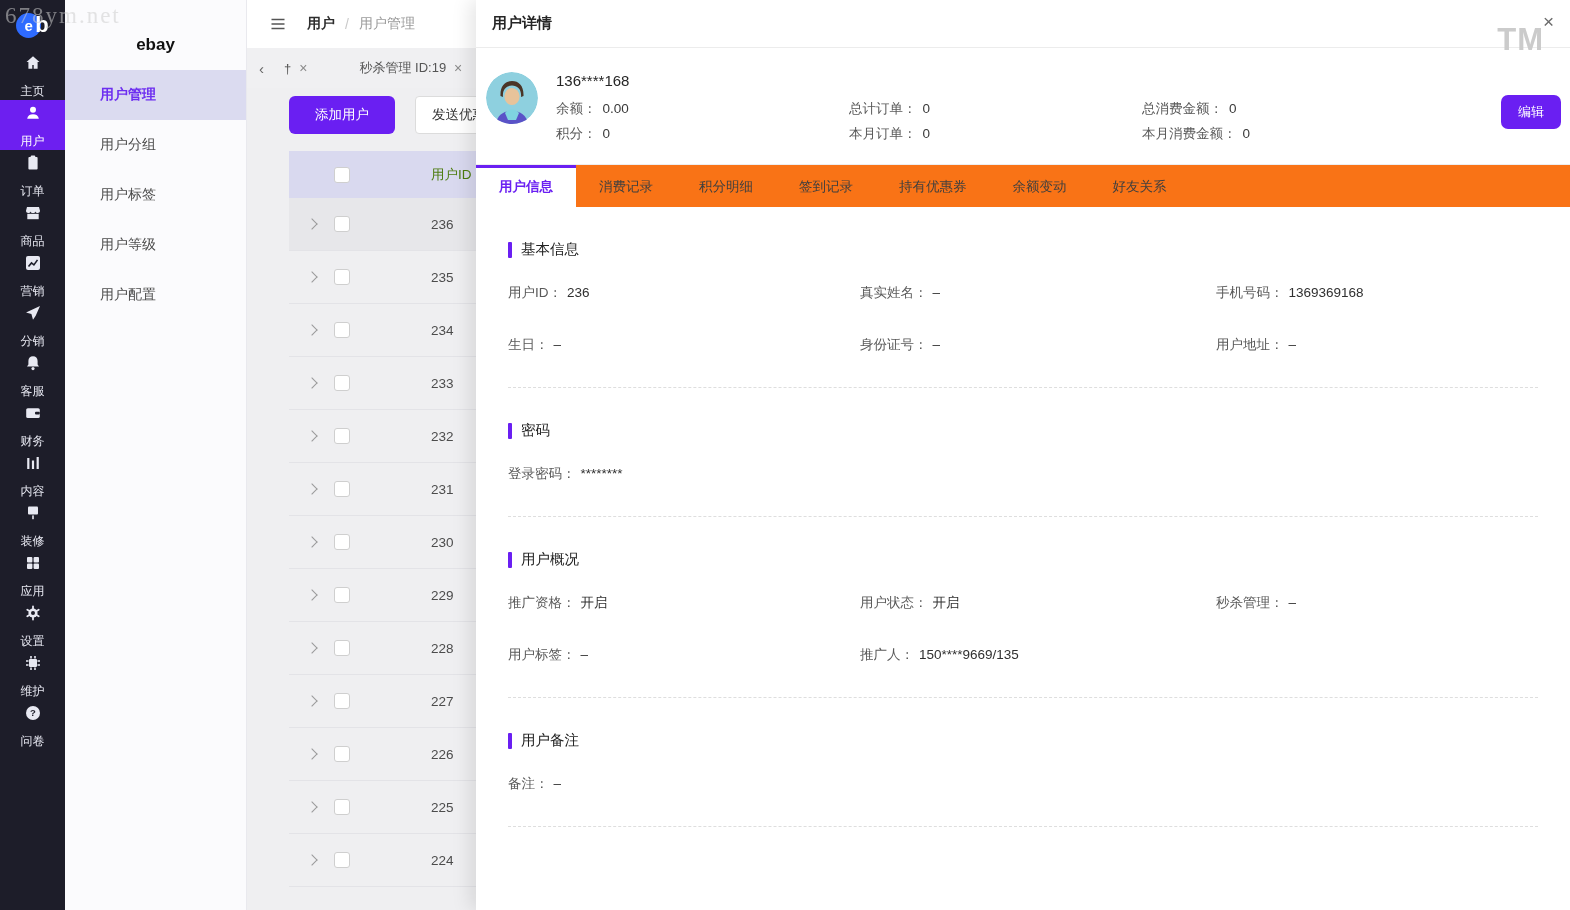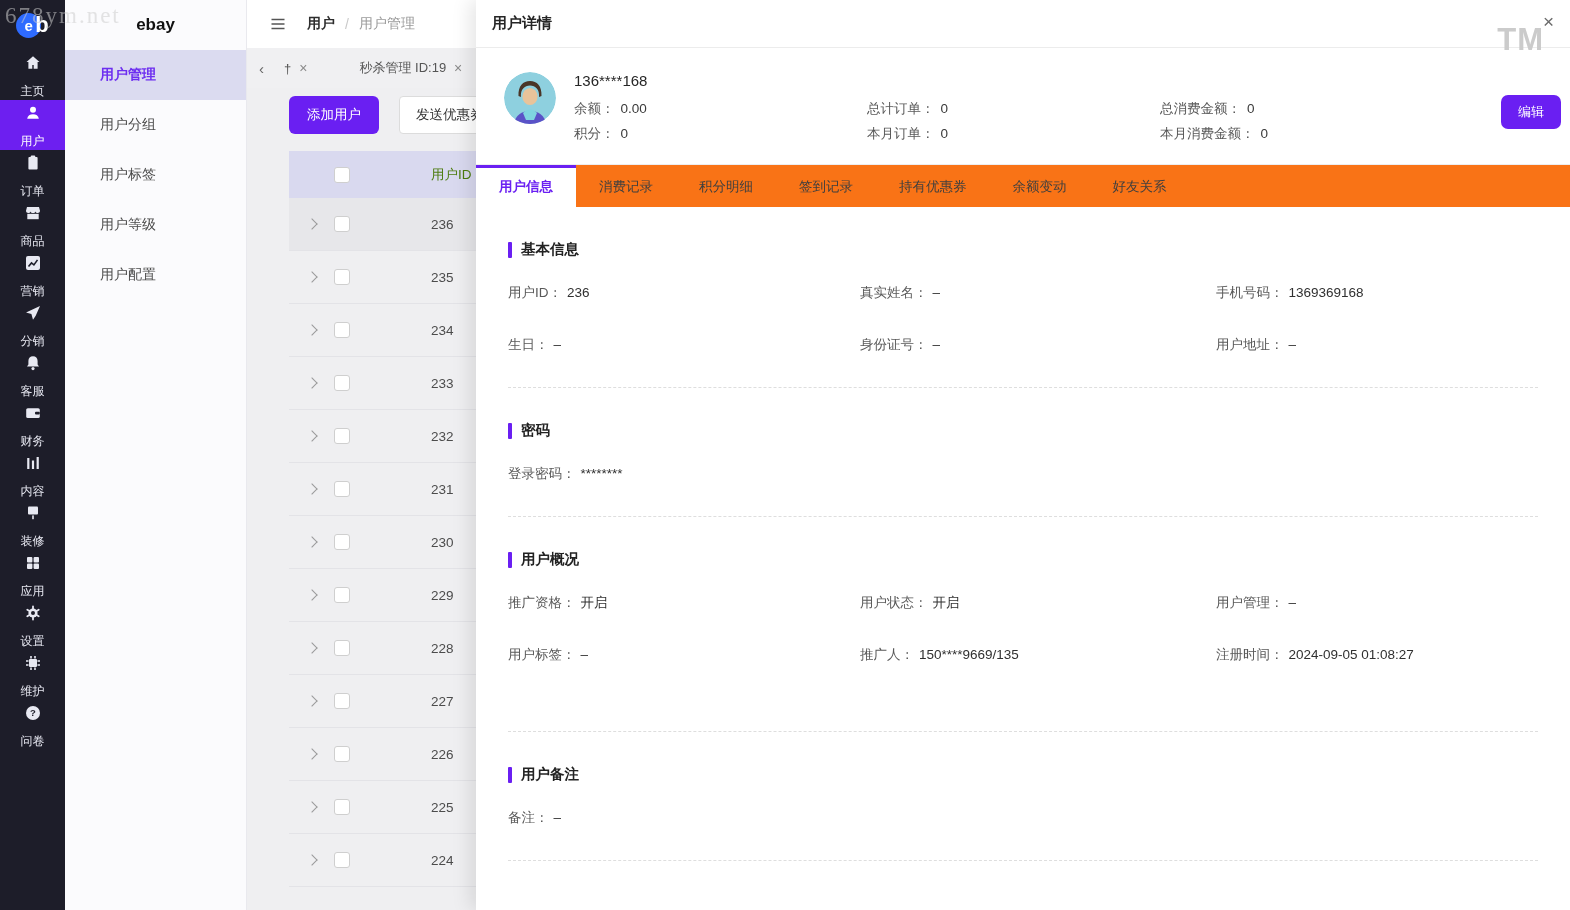--- a/index.html
+++ b/index.html
@@ -15,79 +15,79 @@
   .rail-logo { height:50px; display:flex; align-items:center; justify-content:center; position:relative; cursor:pointer; }
   .logo-e { width:25px; height:25px; border-radius:50%; background:#2e6bff; color:#fff; font-weight:bold; font-size:15px; display:flex; align-items:center; justify-content:center; }
   .logo-b { color:#fff; font-weight:bold; font-size:22px; margin-left:-6px; }
   .rail-item { height:50px; display:flex; flex-direction:column; align-items:center; justify-content:center; gap:13px; color:#e8e9f2; cursor:pointer; }
   .rail-item svg { display:block; }
   .rail-item .rlabel { font-size:12px; line-height:1; }
   .rail-item.active { background:#6d1ff0; color:#fff; }
 
   
   .subnav { width:182px; background:#fbfbfd; border-right:1px solid #e9e9ee; flex-shrink:0; z-index:4; }
-  .subnav-title { height:50px; display:flex; align-items:center; justify-content:center; font-size:17px; font-weight:bold; color:#111; }
+  .subnav-title { height:50px; display:flex; align-items:center; justify-content:center; font-size:17px; font-weight:bold; color:#111;margin-top:20px; }
   .subnav-item { height:50px; display:flex; align-items:center; padding-left:35px; font-size:14px; color:#4a4a4a; cursor:pointer; }
   .subnav-item.active { background:#dbdbf0; color:#6d2ef0; font-weight:600; }
 
   
   .main { flex:1; display:flex; flex-direction:column; min-width:0; }
   .topbar { height:48px; background:#fff; display:flex; align-items:center; padding-left:22px; gap:20px; }
   .crumb { display:flex; align-items:center; gap:10px; font-size:14px; }
   .crumb .sect { font-weight:bold; color:#2d2d2d; cursor:pointer; }
   .crumb .sep { color:#c9c9c9; }
   .crumb .page { color:#9a9a9a; }
 
   .tabstrip { height:40px; background:#f0f0f2; display:flex; align-items:center; padding:0 6px; color:#555; font-size:13px; }
   .tsc { color:#666; font-size:15px; padding:0 6px; cursor:pointer; }
   .ttab { display:flex; align-items:center; gap:8px; padding:0 14px; cursor:pointer; white-space:nowrap; }
   .ttab .tclose { color:#8a8a8a; font-size:14px; cursor:pointer; }
   .ttab.spaced { margin-left:24px; }
 
   .content { flex:1; padding:8px 0 0 42px; overflow:hidden; }
   .toolbar { display:flex; gap:20px; margin-bottom:17px; }
-  .btn-primary { background:#6a1ff2; color:#fff; border:none; border-radius:6px; padding:9px 18px; font-size:13.5px; cursor:pointer; font-family:inherit; }
+  .btn-primary { background:#6a1ff2; color:#fff; border:none; border-radius:6px; padding:9px 26px; font-size:13.5px; cursor:pointer; font-family:inherit; }
   .btn-default { background:#fff; color:#333; border:1px solid #dcdcdc; border-radius:4px; padding:9px 16px; font-size:13.5px; cursor:pointer; font-family:inherit; }
 
   .utable { width:760px; }
   .thead { background:#d9d9ef; height:47px; display:flex; align-items:center; }
   .trow { height:53px; display:flex; align-items:center; border-bottom:1px solid #e3e3e7; cursor:pointer; }
   .trow.hl { background:#e7e7ea; }
   .col-exp { width:45px; display:flex; justify-content:center; }
   .col-chk { width:45px; display:flex; justify-content:flex-start; }
   .col-id { padding-left:52px; font-size:13.5px; color:#4c4c4c; }
   .thead .col-id { color:#4d7c0f; }
   .chev { width:8px; height:8px; border-top:1.5px solid #9a9a9a; border-right:1.5px solid #9a9a9a; transform:rotate(45deg); cursor:pointer; }
   .cbx { width:16px; height:16px; background:#fff; border:1px solid #cfcfcf; border-radius:3px; cursor:pointer; }
 
   
   .dpanel { position:absolute; top:0; right:0; width:1094px; height:100%; background:#fff; z-index:20; box-shadow:-6px 0 18px rgba(0,0,0,.10); }
   .dp-header { height:48px; border-bottom:1px solid #ececec; display:flex; align-items:center; padding:11px 16px;font-family:Liberation Mono, monospace; }
   .dp-title { font-size:15px; font-weight:600; color:#262626; }
   .dp-close { position:absolute; top:12px; right:16px; font-size:19px; color:#6b6b6b; cursor:pointer; line-height:1; z-index:25; }
 
-  .dp-summary { position:relative; padding:24px 18px 14px 28px; display:flex; }
+  .dp-summary { position:relative; padding:24px 18px 14px 10px; display:flex; }
   .avatar { width:52px; height:52px; border-radius:50%; overflow:hidden; flex-shrink:0; cursor:default; }
   .sum-right { margin-left:18px; flex:1; }
   .uname { font-size:15px; color:#262626; margin-bottom:11px; }
   .statcols { display:flex; }
   .statcol { width:293px; }
   .statcol:last-child { width:auto; }
   .statline { font-size:13.5px; color:#4f4f4f; margin-bottom:7px; }
   .statline .sv { margin-left:6px; color:#3a3a3a; }
   .edit-btn { position:absolute; top:47px; right:9px; background:#6a1ff2; color:#fff; border:none; border-radius:7px; padding:8px 17px; font-size:13px; cursor:pointer; font-family:inherit;margin-left:12px; }
 
   .dp-tabs { display:flex; background:#f97316; border-top:1px solid #ededef; }
   .dp-tab { padding:10px 23px 11px; font-size:13.5px; color:#3f3f3f; cursor:pointer; border-top:3px solid transparent; }
   .dp-tab.active { background:#fff; color:#6a1ff2; font-weight:bold; border-top:3px solid #6a1ff2; }
 
   .dp-body { padding:33px 32px 0 32px; }
   .sec-title { display:flex; align-items:center; gap:9px; margin-bottom:25px; }
   .sec-bar { width:4px; height:16px; background:#6a1ff2; border-radius:1px; }
-  .sec-text { font-size:14.5px; font-weight:bold; color:#222; }
+  .sec-text { font-size:14.5px; font-weight:normal; color:#222; }
   .fields { display:grid; grid-template-columns:352px 356px 1fr; row-gap:34px; font-size:13.5px; }
   .fld { white-space:nowrap; }
   .fl { color:#595959; }
   .fv { color:#303030; margin-left:5px; }
   .dashed { border-top:1px dashed #dedede; margin:33px 0; }
 
   
   .wm-tl { position:absolute; top:3px; left:5px; z-index:50; font-family:"Liberation Serif","DejaVu Serif",serif; font-size:23px; letter-spacing:2px; color:rgba(205,205,205,.55); pointer-events:none; }
   .wm-tm { position:absolute; top:22px; right:26px; z-index:30; font-size:31px; font-weight:bold; color:#cbcbcb; letter-spacing:1px; pointer-events:none; }
 
@@ -482,24 +482,23 @@
     </div>
     <div class="dashed"></div>
 
     <div class="sec-title">
       <span class="sec-bar"></span>
       <span class="sec-text">用户概况</span>
     </div>
     <div class="fields">
       <span class="fld"><span class="fl">推广资格：</span><span class="fv">开启</span></span>
       <span class="fld"><span class="fl">用户状态：</span><span class="fv">开启</span></span>
-      <span class="fld"><span class="fl">用户管理：</span><span class="fv">–</span></span>
+      <span class="fld"><span class="fl">秒杀管理：</span><span class="fv">–</span></span>
       <span class="fld"><span class="fl">用户标签：</span><span class="fv">–</span></span>
       <span class="fld"><span class="fl">推广人：</span><span class="fv">150****9669/135</span></span>
-      <span class="fld"><span class="fl">注册时间：</span><span class="fv">2024-09-05 01:08:27</span></span>
       <span class="fld"></span>
     </div>
     <div class="dashed"></div>
 
     <div class="sec-title">
       <span class="sec-bar"></span>
       <span class="sec-text">用户备注</span>
     </div>
     <div class="fields">
       <span class="fld"><span class="fl">备注：</span><span class="fv">–</span></span>

